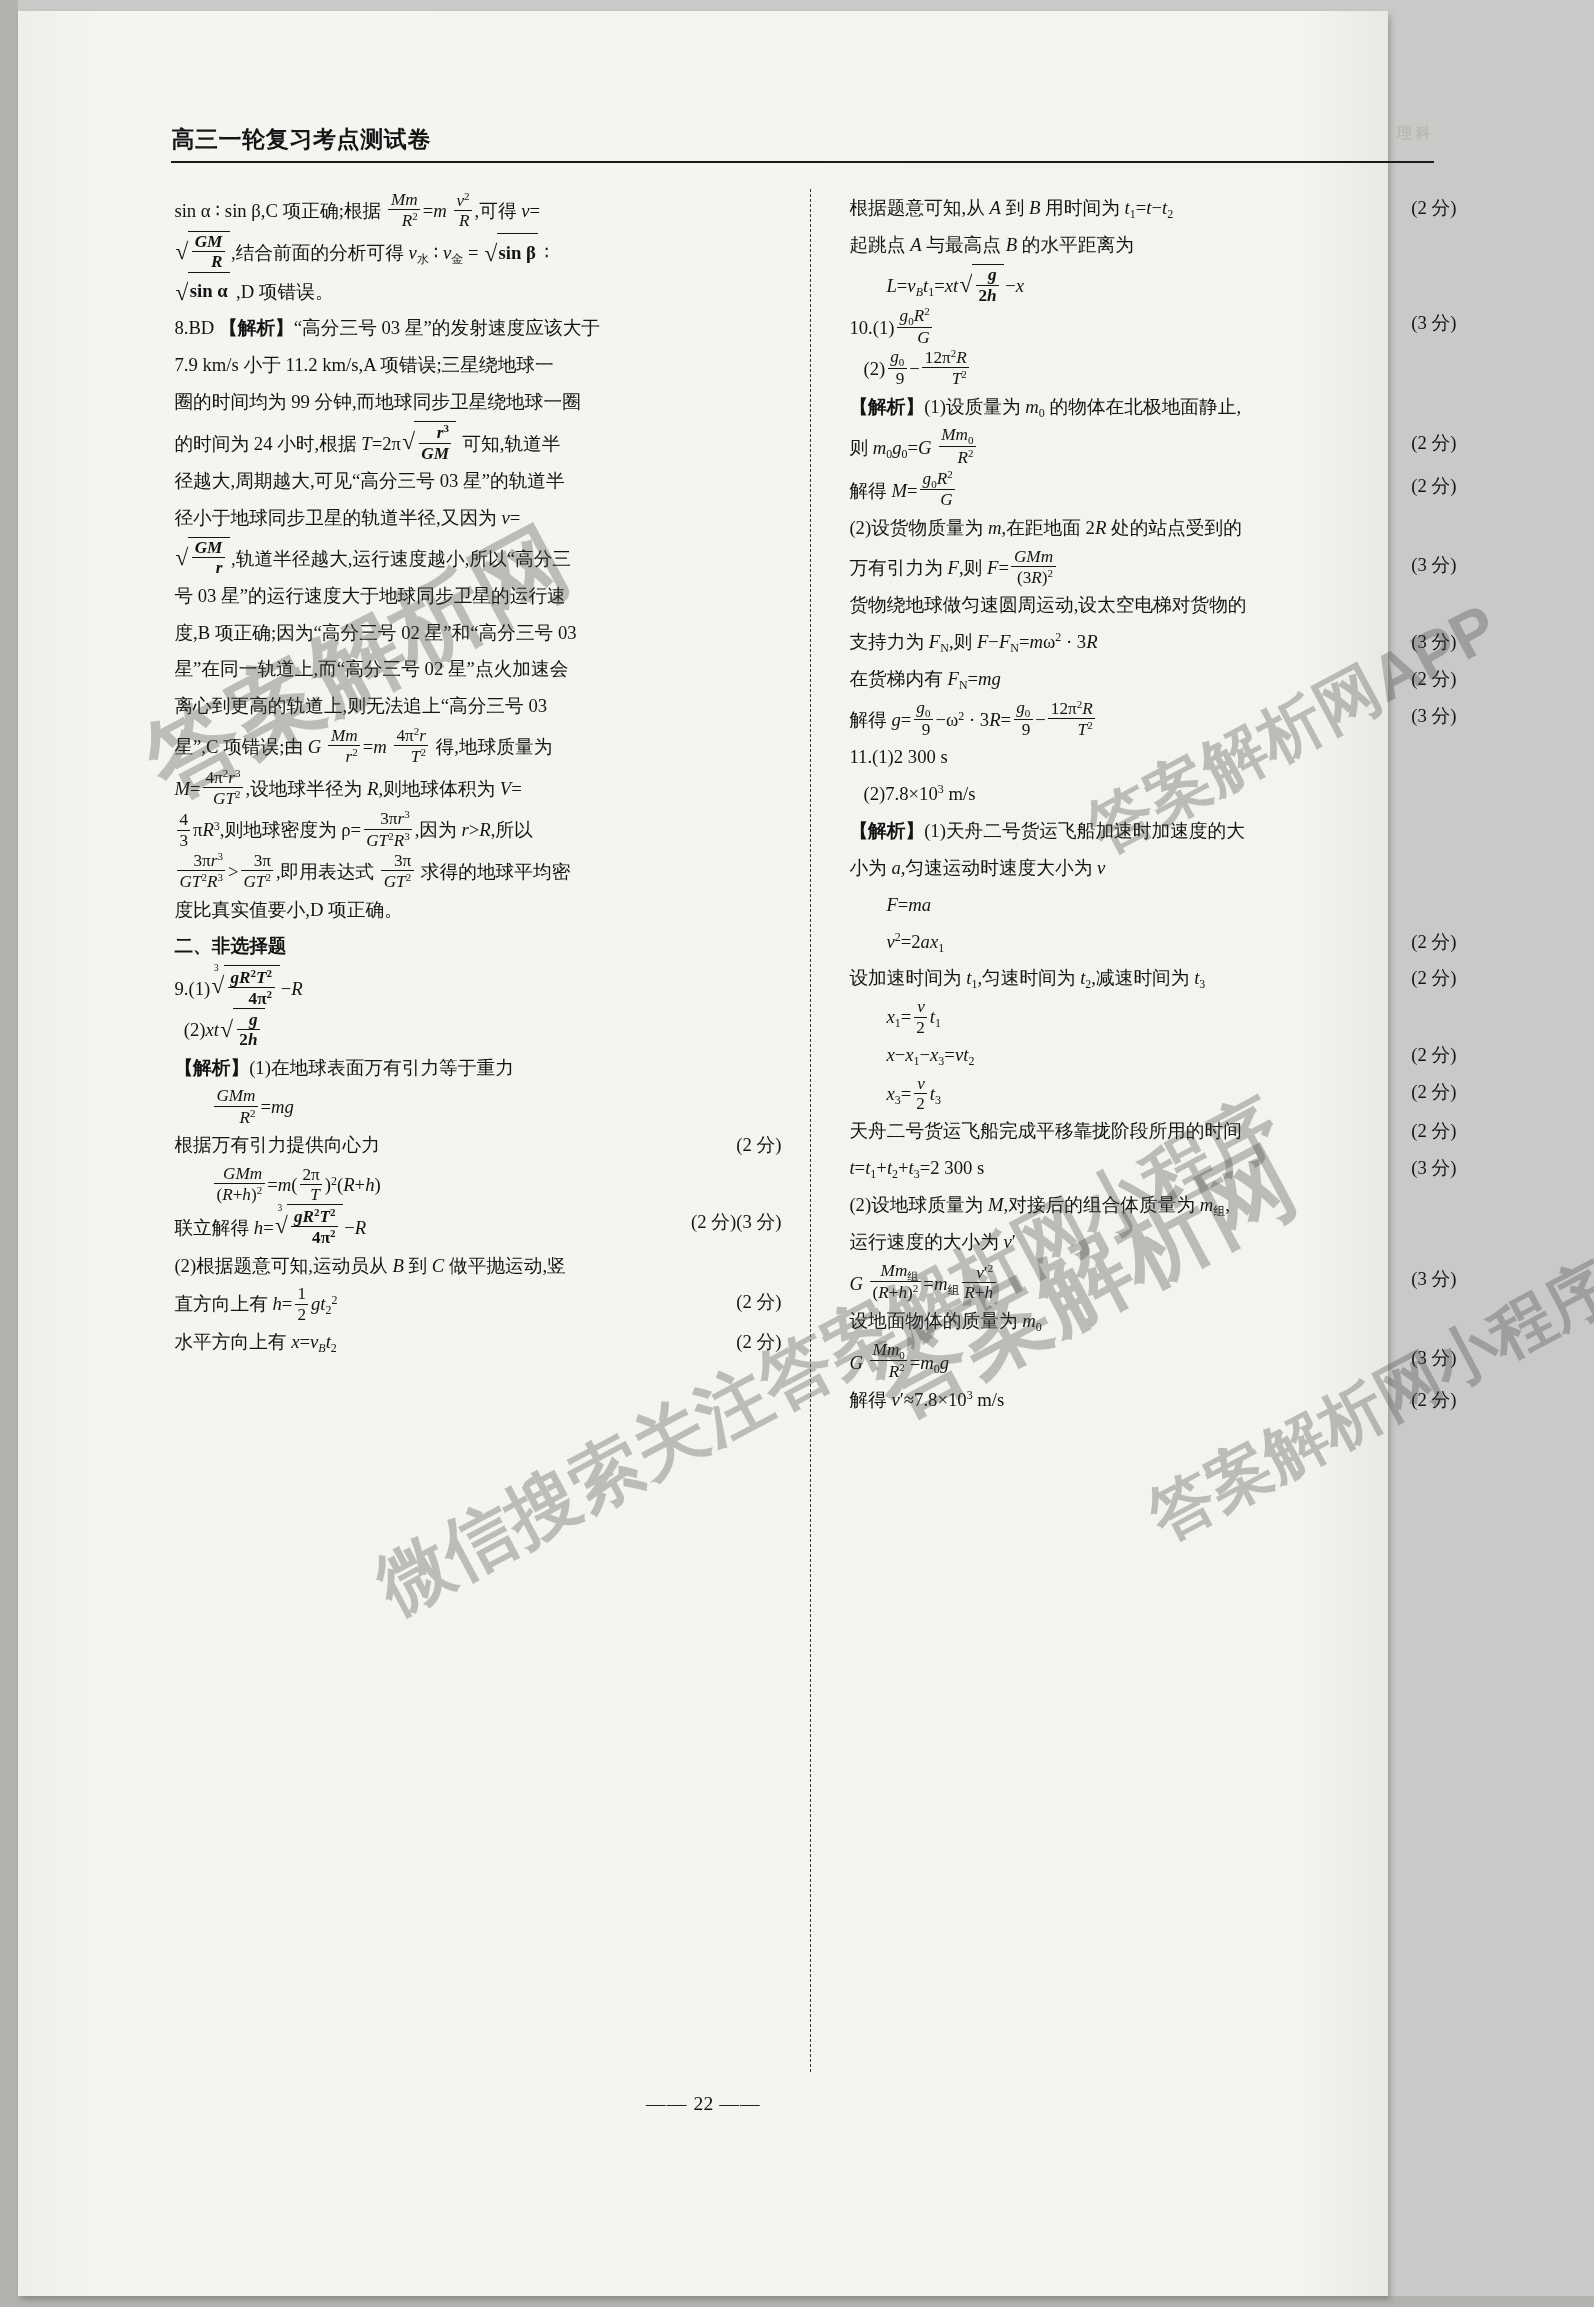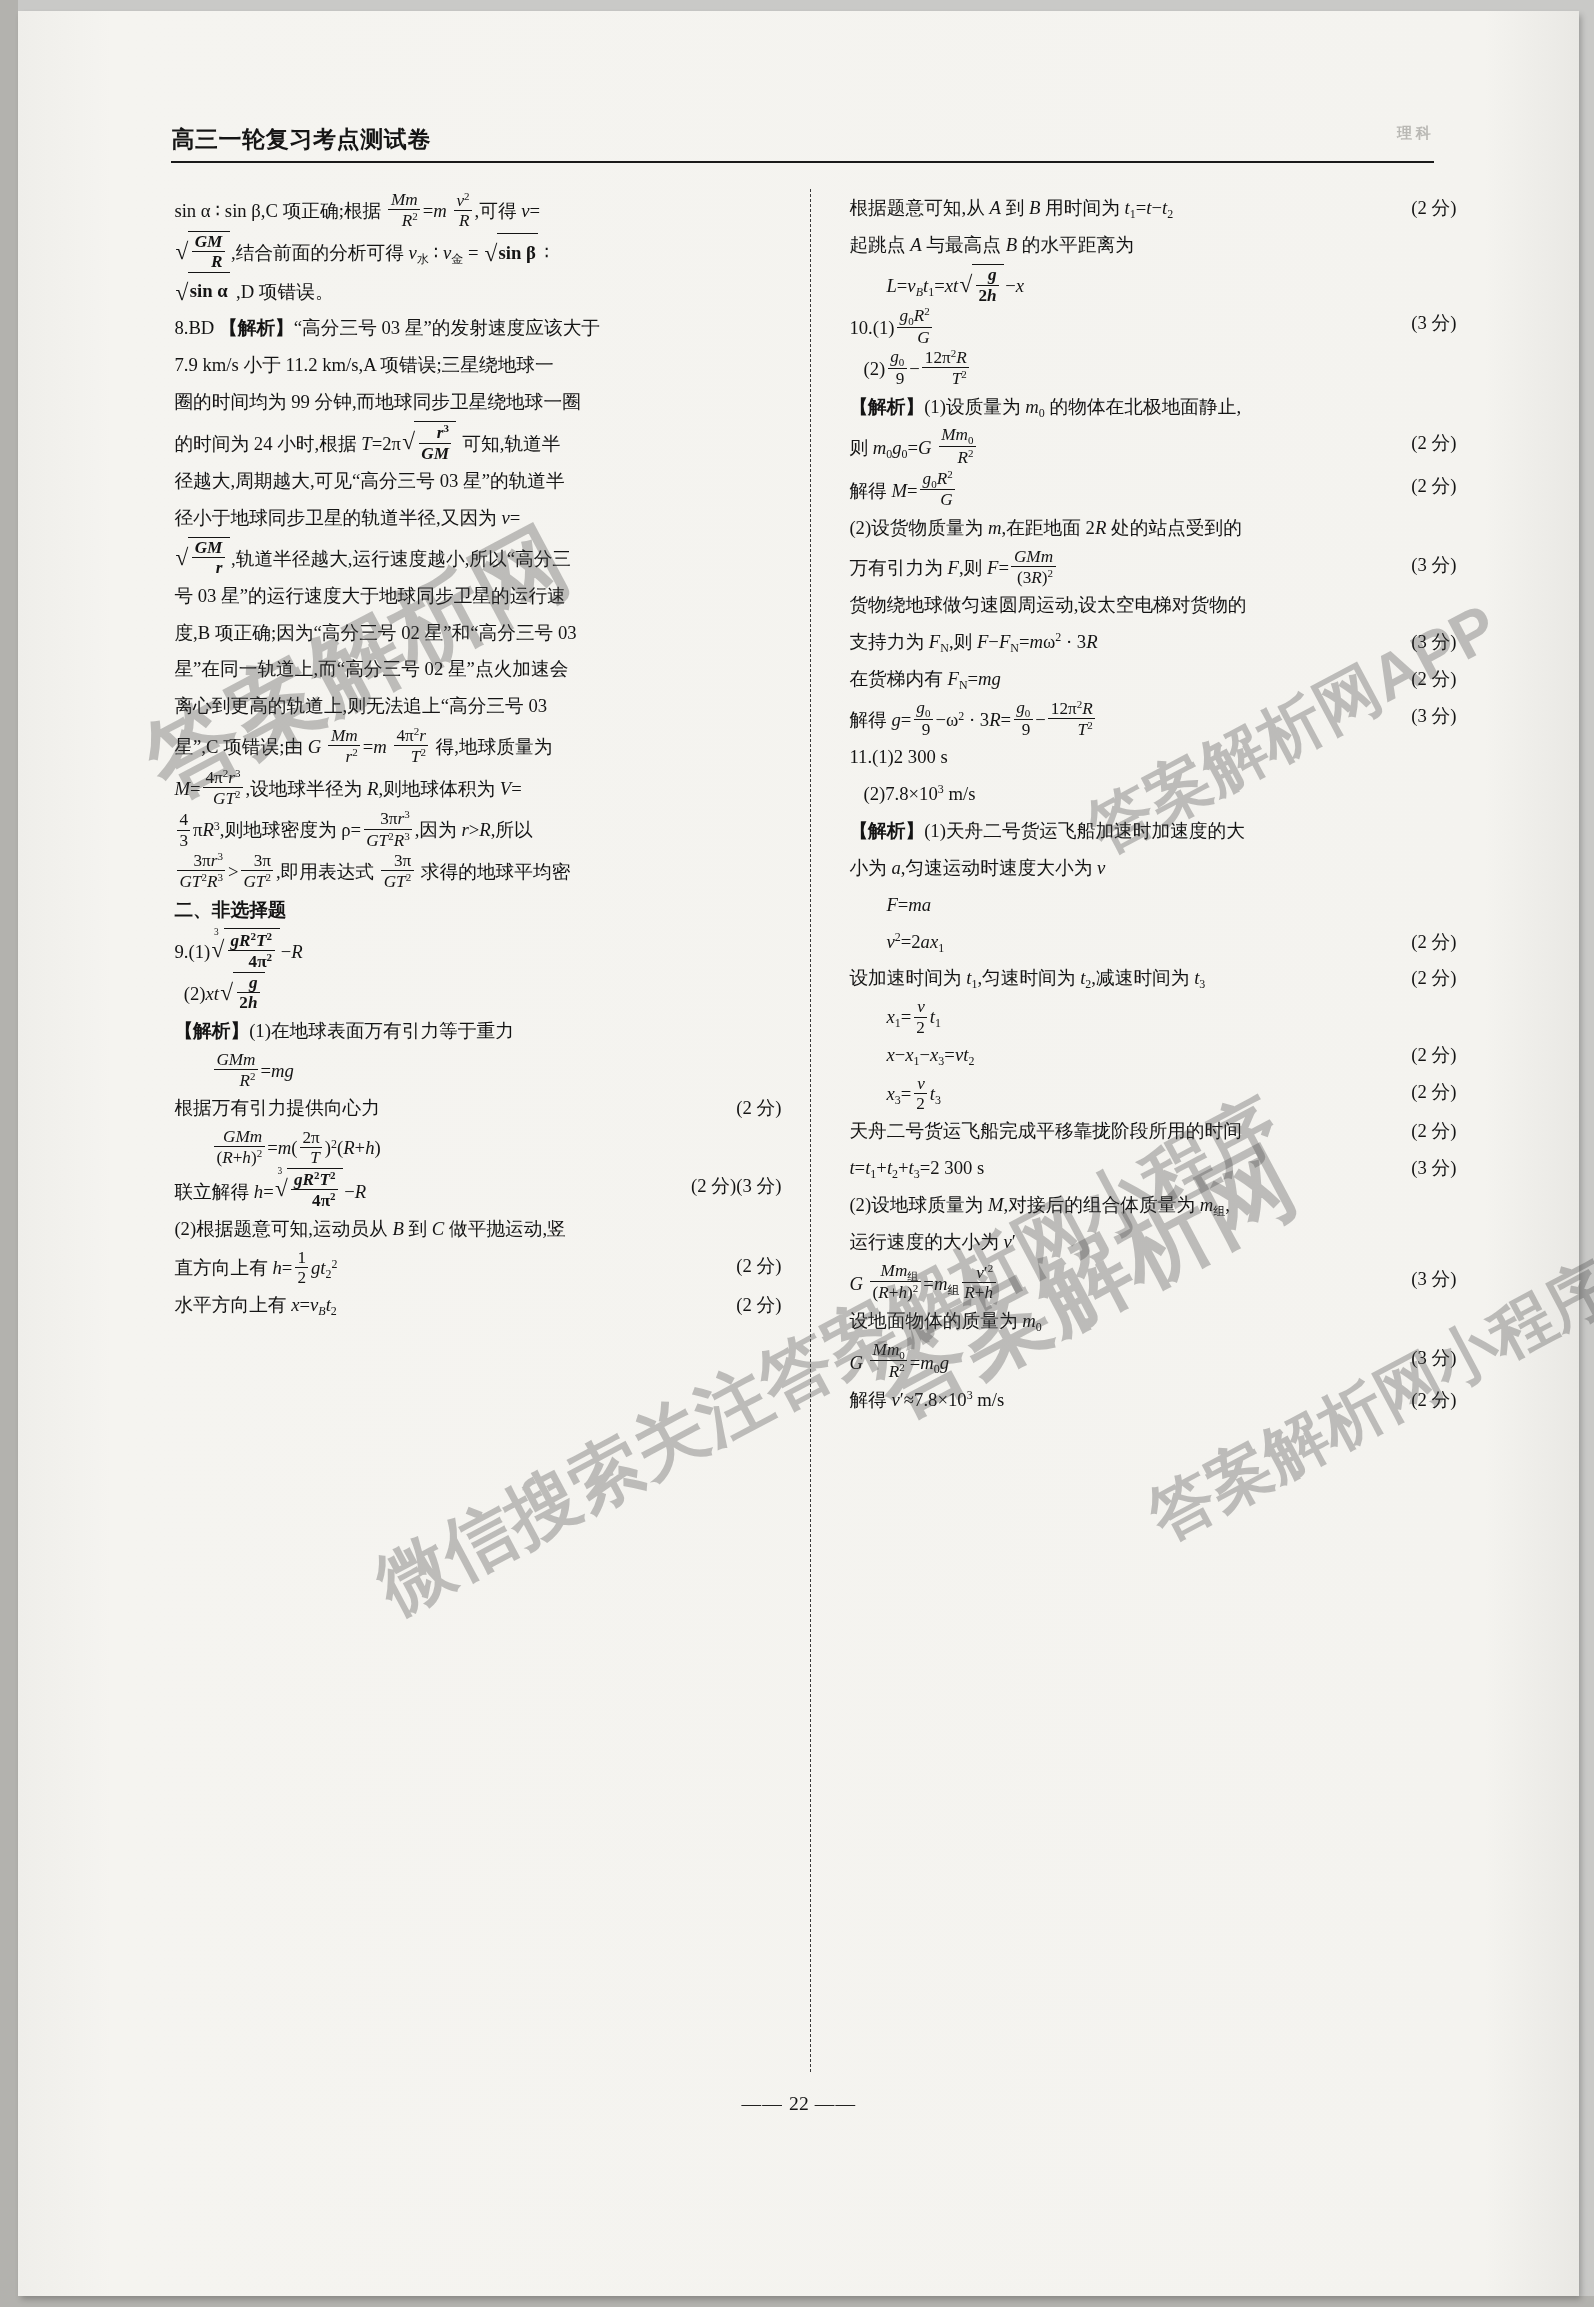--- a/index.html
+++ b/index.html
@@ -5,21 +5,21 @@
   html, body { margin:0; padding:0; }
   body {
     width: 1594px; height: 2307px;
     background: #c9c9c7;
     font-family: "Liberation Serif", serif;
     overflow: hidden;
   }
   .page {
     position: absolute;
     left: 18.4px; top: 11px;
-    width: 1561px; height: 2285px;
+    width: 1370px; height: 2285px;
     background: #14532d;
     box-shadow: 2.5px 3.7px 6.1px rgba(0,0,0,0.25);
   }
   .page-inner {
     position: absolute;
     left: 0; top: 0; right: 0; bottom: 0;
     background: linear-gradient(90deg, #efeeea 0%, #f5f4f0 6%, #f4f3ef 94%, #e9e8e4 100%);
   }
   .header {
     position: absolute;
@@ -168,20 +168,21 @@
     <p class="ln">径小于地球同步卫星的轨道半径,又因为 <i>v</i>=</p>
     <p class="ln"><span class="sqrt"><span class="rad"><span class="frac"><span class="num"><i>GM</i></span><span class="den"><i>r</i></span></span></span></span>,轨道半径越大,运行速度越小,所以“高分三</p>
     <p class="ln">号 03 星”的运行速度大于地球同步卫星的运行速</p>
     <p class="ln">度,B 项正确;因为“高分三号 02 星”和“高分三号 03</p>
     <p class="ln">星”在同一轨道上,而“高分三号 02 星”点火加速会</p>
     <p class="ln">离心到更高的轨道上,则无法追上“高分三号 03</p>
     <p class="ln">星”,C 项错误;由 <i>G</i> <span class="frac"><span class="num"><i>Mm</i></span><span class="den"><i>r</i><sup>2</sup></span></span>=<i>m</i> <span class="frac"><span class="num">4π<sup>2</sup><i>r</i></span><span class="den"><i>T</i><sup>2</sup></span></span> 得,地球质量为</p>
     <p class="ln"><i>M</i>=<span class="frac"><span class="num">4π<sup>2</sup><i>r</i><sup>3</sup></span><span class="den"><i>GT</i><sup>2</sup></span></span>,设地球半径为 <i>R</i>,则地球体积为 <i>V</i>=</p>
     <p class="ln"><span class="frac"><span class="num">4</span><span class="den">3</span></span>π<i>R</i><sup>3</sup>,则地球密度为 ρ=<span class="frac"><span class="num">3π<i>r</i><sup>3</sup></span><span class="den"><i>GT</i><sup>2</sup><i>R</i><sup>3</sup></span></span>,因为 <i>r</i>&gt;<i>R</i>,所以</p>
     <p class="ln"><span class="frac"><span class="num">3π<i>r</i><sup>3</sup></span><span class="den"><i>GT</i><sup>2</sup><i>R</i><sup>3</sup></span></span>&gt;<span class="frac"><span class="num">3π</span><span class="den"><i>GT</i><sup>2</sup></span></span>,即用表达式 <span class="frac"><span class="num">3π</span><span class="den"><i>GT</i><sup>2</sup></span></span> 求得的地球平均密</p>
+    <p class="ln">度比真实值要小,D 项正确。</p>
 
     <p class="ln bold">二、非选择题</p>
 
     <p class="ln">
       9.(1)<span class="sqrt cube"><span class="rad"><span class="frac"><span class="num"><i>gR</i><sup>2</sup><i>T</i><sup>2</sup></span><span class="den">4π<sup>2</sup></span></span></span></span>−<i>R</i>
     </p>
     <p class="ln">
       &nbsp;&nbsp;(2)<i>xt</i><span class="sqrt"><span class="rad"><span class="frac"><span class="num"><i>g</i></span><span class="den">2<i>h</i></span></span></span></span>
     </p>
     <p class="ln"><span class="kh">【解析】</span>(1)在地球表面万有引力等于重力</p>

